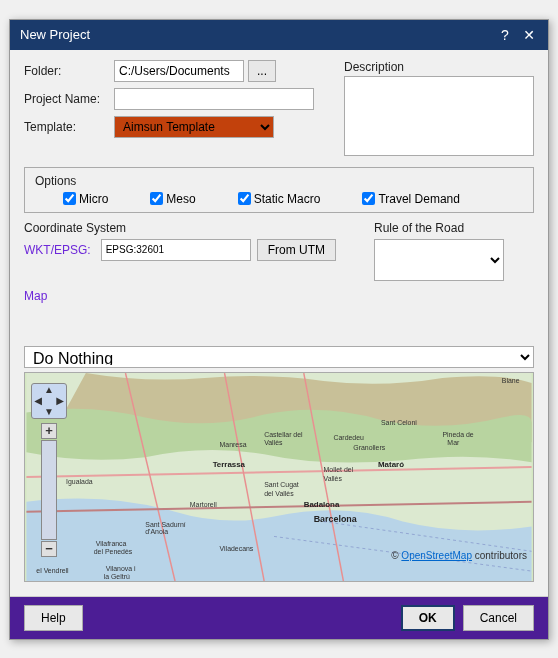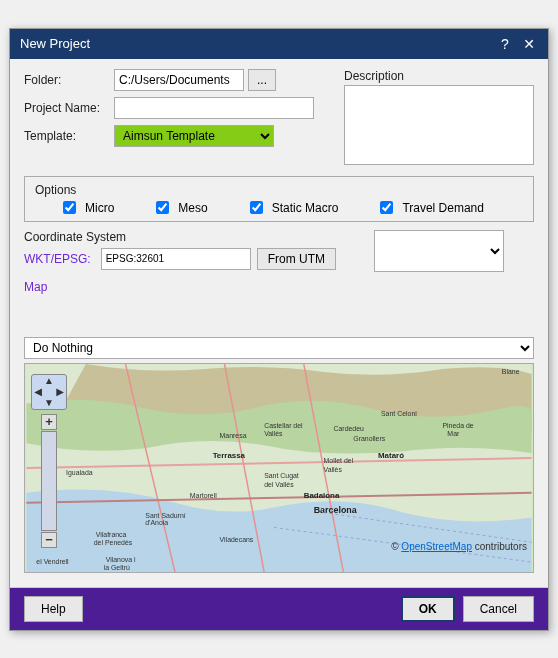--- a/index.html
+++ b/index.html
@@ -74,21 +74,21 @@
       background: #e8e8e8;
       border: 1px solid #aaa;
       font-size: 12px;
       cursor: pointer;
       margin-left: 4px;
     }
     .project-name-input { width: 200px; }
     .template-select {
       height: 22px;
       border: 1px solid #aaa;
-      background: #84cc16;
+      background: #c2410c;
       font-size: 12px;
       padding: 2px 4px;
       width: 160px;
       appearance: auto;
     }
     .description-label {
       font-size: 12px;
       color: #222;
       margin-bottom: 2px;
     }
@@ -115,21 +115,21 @@
       margin-bottom: 4px;
     }
     .options-row {
       display: flex;
       align-items: center;
       gap: 14px;
     }
     .checkbox-item {
       display: flex;
       align-items: center;
-      gap: 9px;
+      gap: 3px;
       padding-left: 28px;
     }
     .checkbox-item input[type=checkbox] {
       width: 13px;
       height: 13px;
     }
     .coord-rule-row {
       display: flex;
       align-items: flex-start;
       gap: 20px;
@@ -175,21 +175,21 @@
       appearance: auto;
     }
     .map-section { margin-bottom: 4px; }
     .map-label { font-size: 12px; color: #6d28d9; margin-bottom: 4px; }
     .map-dropdown-row { margin-bottom: 4px; }
     .map-select {
       width: 100%;
       height: 22px;
       border: 1px solid #aaa;
       background: white;
-      font-size: 12px;
+      font-size: 16px;
       padding: 2px 4px;
       appearance: auto;
       margin-top: 39px;
     }
     .map-container {
       width: 100%;
       height: 210px;
       border: 1px solid #aaa;
       position: relative;
       overflow: hidden;
@@ -356,20 +356,21 @@
     <div class="coord-rule-row">
       <div class="coord-section">
         <div class="section-label">Coordinate System</div>
         <div class="wkt-row">
           <span class="wkt-label" style="margin-right:4px;">WKT/EPSG:</span>
           <input class="wkt-input" type="text" value="EPSG:32601" style="">
           <button class="from-utm-btn">From UTM</button>
         </div>
       </div>
       <div class="rule-section">
+        <div class="section-label">Rule of the Road</div>
         <select class="rule-select">
           <option>Right</option>
           <option>Left</option>
         </select>
       </div>
     </div>
 
     <div class="map-section">
       <div class="map-label">Map</div>
       <div class="map-dropdown-row">

